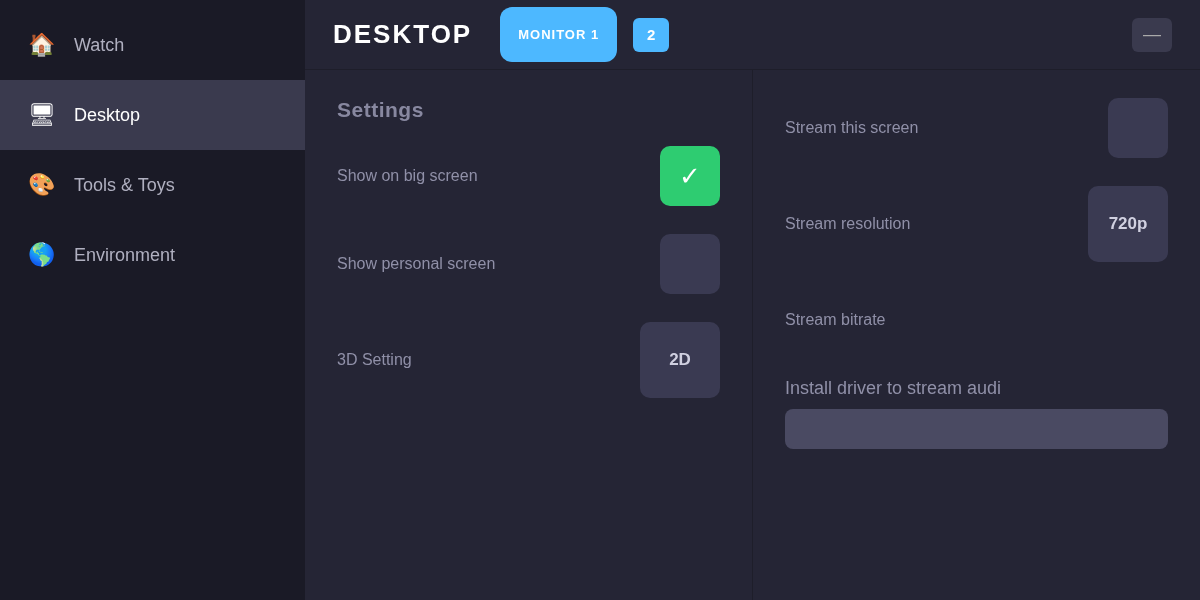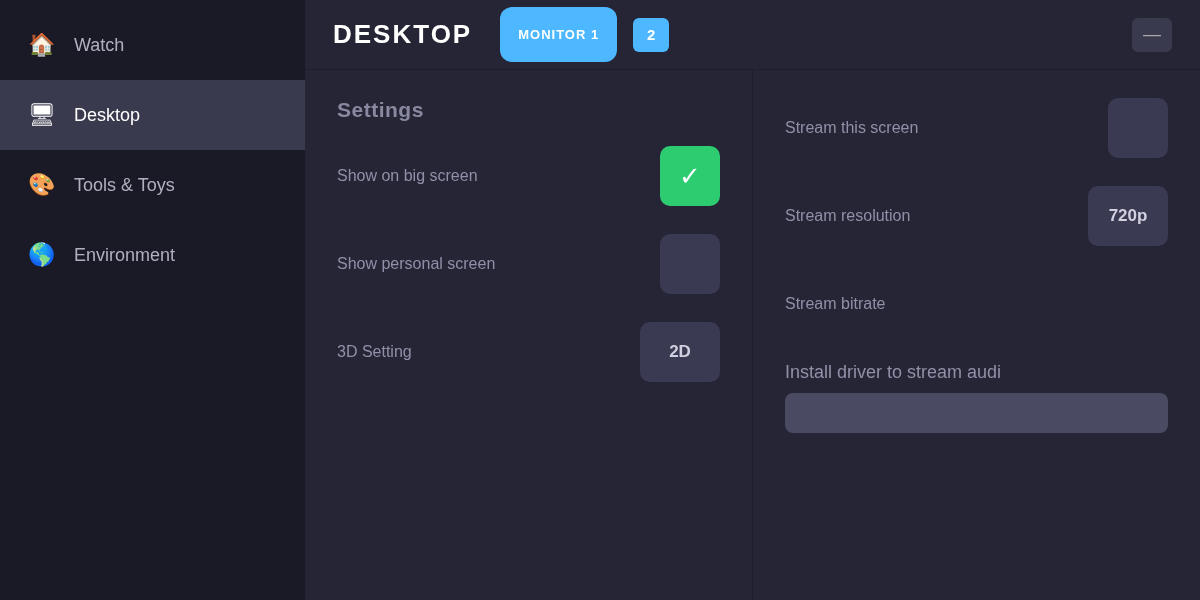--- a/index.html
+++ b/index.html
@@ -164,21 +164,21 @@
       color: #fff;
     }
     .checkbox-btn.unchecked {
       background: #3a3a52;
       color: transparent;
     }
 
     
     .value-btn {
       min-width: 80px;
-      height: 60px;
+      height: 76px;
       border-radius: 10px;
       border: none;
       background: #3a3a52;
       color: #d0d0e0;
       font-size: 17px;
       font-weight: 600;
       cursor: pointer;
       padding: 0 16px;
       display: flex;
       align-items: center;

